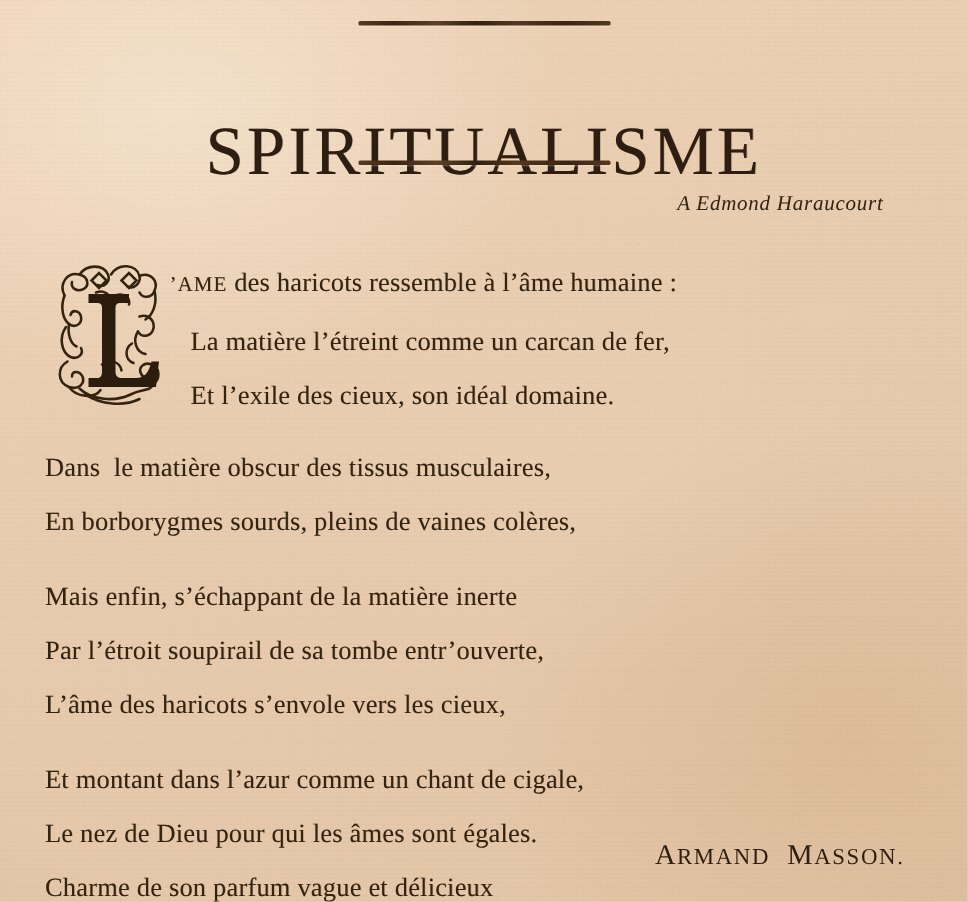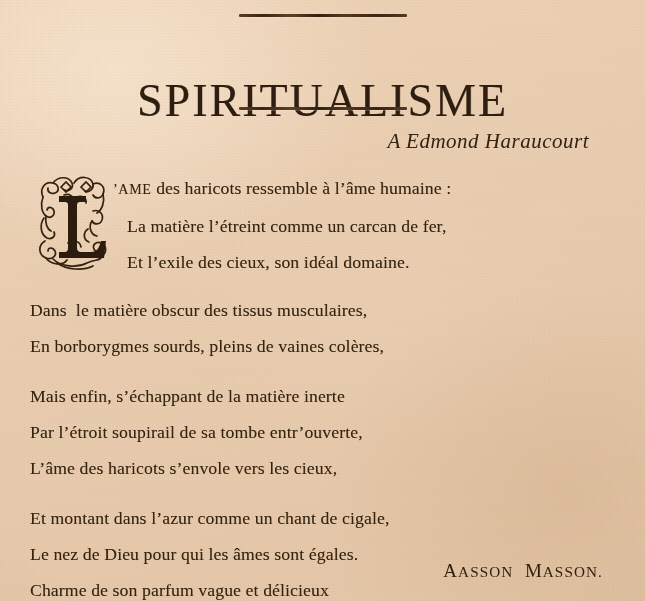--- a/index.html
+++ b/index.html
@@ -84,21 +84,21 @@
   
   #dedication {
     position: absolute;
     top: 129px;
     left: 0;
     width: 645px;
     padding-right: 56px;
     box-sizing: border-box;
     text-align: right;
     font-style: italic;
-    font-size: 21px;
+    font-size: 14px;
     letter-spacing: 0.5px;
     color: #32220f;
   }
 
   
   #poem {
     position: absolute;
     top: 170px;
     left: 0;
     width: 645px;
@@ -254,16 +254,16 @@
       </div>
 
       <div class="stanza" id="stanza-4">
         <div class="line">Et montant dans l’azur comme un chant de cigale,</div>
         <div class="line">Le nez de Dieu pour qui les âmes sont égales.</div>
         <div class="line">Charme de son parfum vague et délicieux</div>
       </div>
 
     </div>
 
-    <div id="signature"><span>A</span><span class="sc">ASSON</span>&nbsp;&nbsp;<span>M</span><span class="sc">ASSON.</span></div>
+    <div id="signature"><span>A</span><span class="sc">RMAND</span>&nbsp;&nbsp;<span>M</span><span class="sc">ASSON.</span></div>
 
   </div>
 </div>
 
 </body></html>

